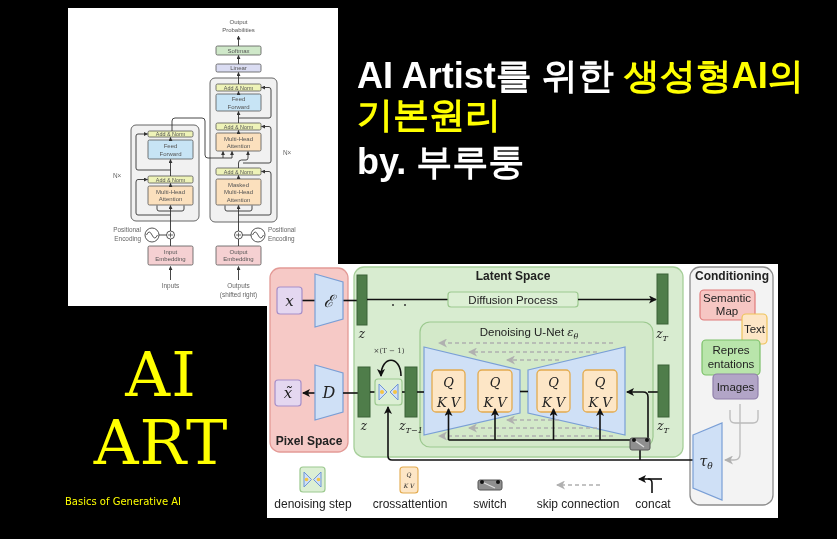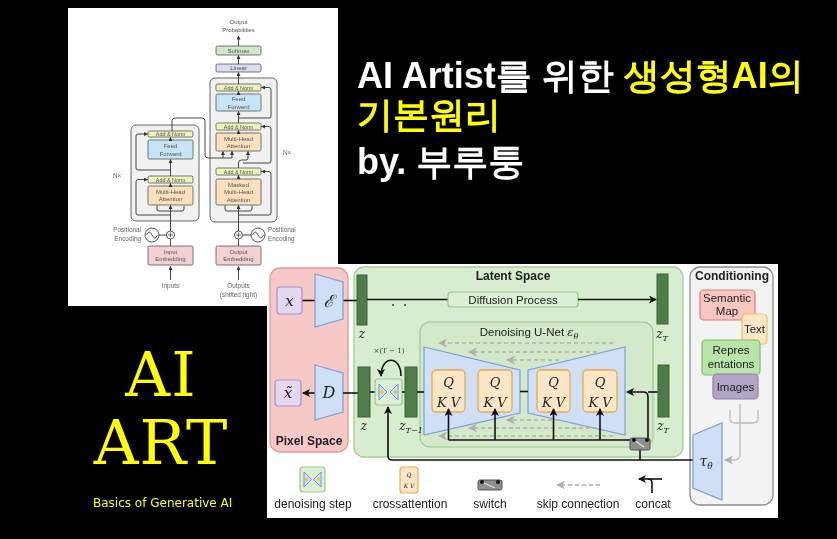--- a/index.html
+++ b/index.html
@@ -24,21 +24,21 @@
 
   .logo {
     position:absolute; left:58px; width:206px; text-align:center;
     font-family:"DejaVu Serif", serif; font-weight:normal; color:#ffff00;
     font-size:62px; line-height:66px; letter-spacing:1px;
   }
   #logo-line-1 { top:342px; }
   #logo-line-2 { top:410px; }
   #logo-tagline {
     position:absolute; left:65px; top:496px; white-space:nowrap;
-    font-family:"DejaVu Sans", sans-serif; font-size:12px; color:#ffff00;margin-left:28px;
+    font-family:"DejaVu Sans", sans-serif; font-size:10px; color:#ffff00;
   }
 
   
   .tt { font-family:"Liberation Sans", sans-serif; font-size:6px; fill:#555; text-anchor:middle; }
   .tt-s { font-family:"Liberation Sans", sans-serif; font-size:5.4px; fill:#555; text-anchor:middle; }
   .tt-l { font-family:"Liberation Sans", sans-serif; font-size:6.4px; fill:#666; }
   .tbox { stroke:#555; stroke-width:0.8; }
   .tline { stroke:#333; stroke-width:0.9; fill:none; }
 
   

